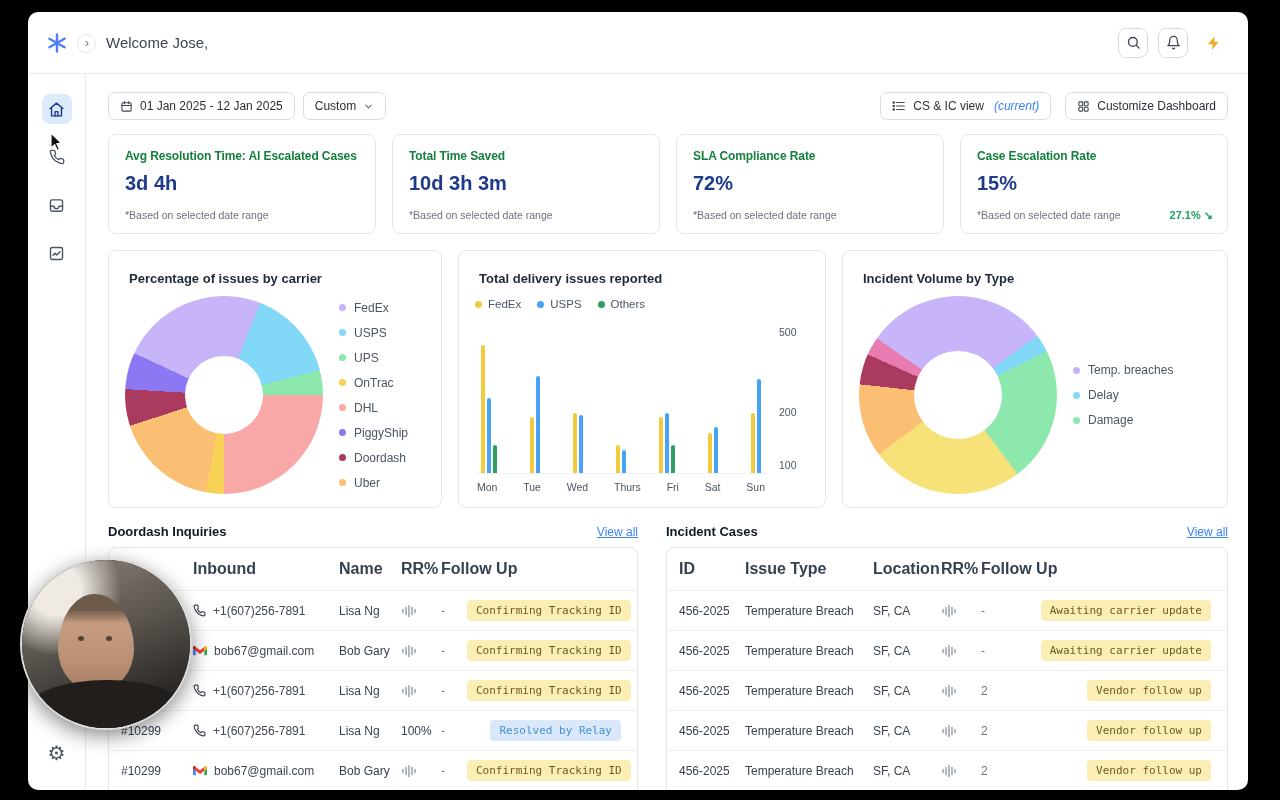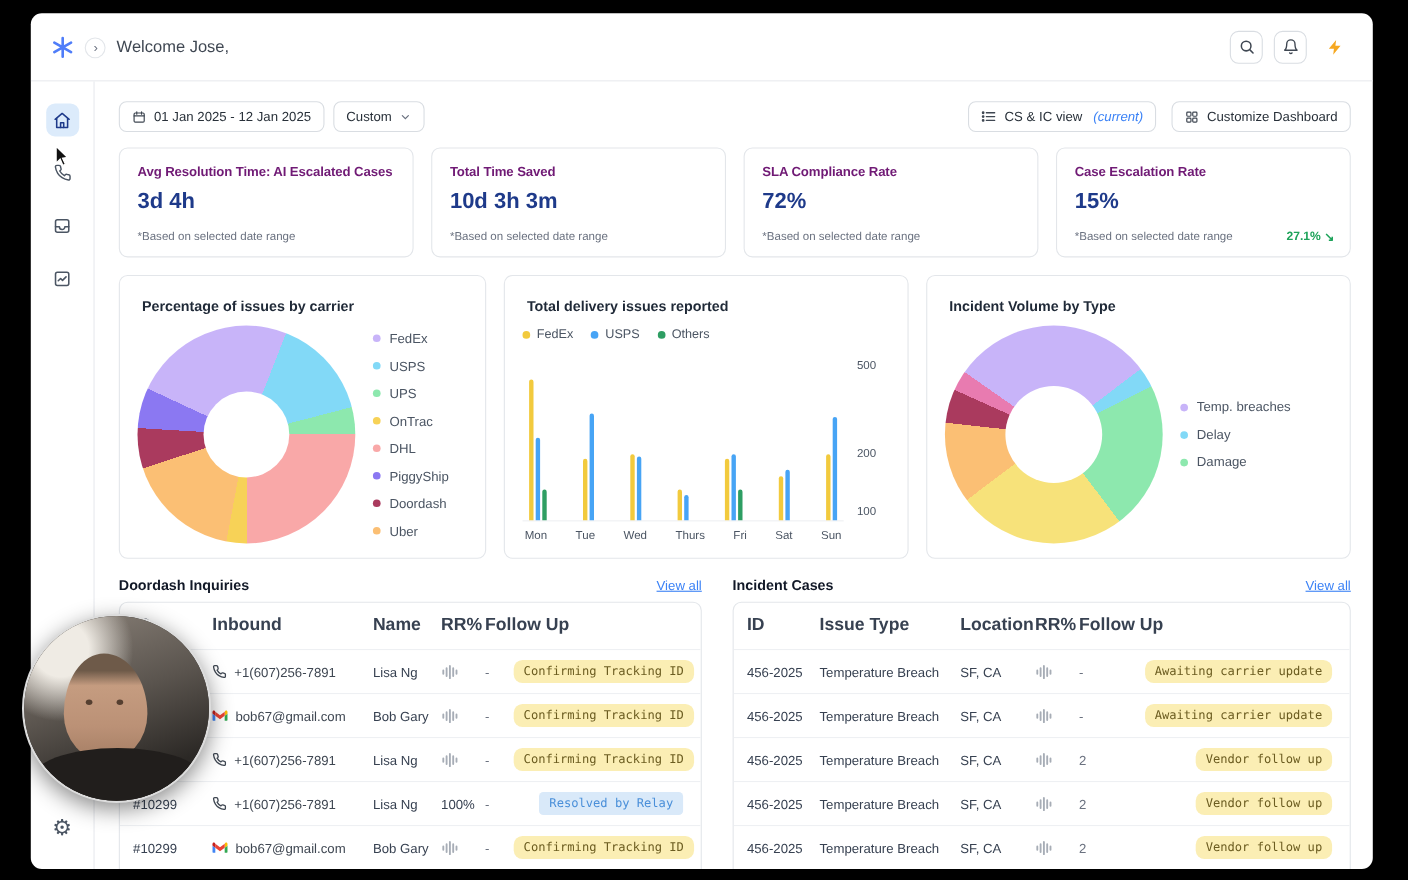--- a/index.html
+++ b/index.html
@@ -39,21 +39,21 @@
     display: inline-flex; align-items: center; gap: 7px; height: 28px; padding: 0 11px;
     border: 1px solid #d9dde2; border-radius: 7px; font-size: 12px; color: #283039; background: #fff; cursor: pointer; white-space: nowrap;
   }
   .toolbar .tleft { display: flex; gap: 8px; }
   .toolbar .tright { margin-left: auto; display: flex; gap: 14px; }
   .current { font-style: italic; color: #3b82f6; margin-left: 3px; }
   
   .card { background: #fff; border: 1px solid #e3e6ea; border-radius: 8px; }
   .kpi-row { display: flex; gap: 16px; margin-top: 14px; }
   .kpi { flex: 1; padding: 14px 16px; position: relative; height: 100px; }
-  .kpi h3 { margin: 0; font-size: 12px; font-weight: 600; color: #701a75; white-space: nowrap; letter-spacing: -0.1px; }
+  .kpi h3 { margin: 0; font-size: 12px; font-weight: 600; color: #15803d; white-space: nowrap; letter-spacing: -0.1px; }
   .kpi .value { font-size: 20px; font-weight: 700; color: #1e3a8a; margin-top: 9px; }
   .kpi .note { position: absolute; left: 16px; bottom: 12px; font-size: 10.5px; color: #6b7280; }
   .kpi .trend { position: absolute; right: 14px; bottom: 11px; font-size: 11px; color: #1ea35a; font-weight: 600; display: flex; gap: 3px; }
   
   .charts-row { display: flex; gap: 16px; margin-top: 16px; }
   .chart-card { height: 258px; padding: 16px; }
   .chart-card h3 { margin: 4px; font-size: 13px; font-weight: 600; color: #1f2937; }
   #carrier-card { width: 334px; }
   #bars-card { width: 368px; }
   #incident-card { flex: 1; }
@@ -86,21 +86,21 @@
   .ci-grid { display: grid; grid-template-columns: 72px 146px 62px 40px 26px 1fr; align-items: center; padding: 0 12px; }
   .ic-grid { display: grid; grid-template-columns: 66px 128px 68px 40px 26px 1fr; align-items: center; padding: 0 12px; }
   .h-followup { grid-column: 5 / 7; }
   .cell-inbound { display: flex; align-items: center; gap: 7px; color: #3f4752; white-space: nowrap; }
   .cell-rr { color: #6b7280; }
   .cell-pct { color: #374151; }
   .badge {
     font-family: "DejaVu Sans Mono", monospace; font-size: 11px; padding: 4px 9px; border-radius: 4px;
     white-space: nowrap; grid-column: 6; justify-self: end; margin-right: 4px;
   }
-  .badge-yellow { background: #fbeeb4; color: #6b5c20; border-radius: 8px; }
+  .badge-yellow { background: #fbeeb4; color: #6b5c20; }
   .badge-blue { background: #d9e9f9; color: #4a8fd9; }
   .wave { display: flex; align-items: center; }
   
   .webcam {
     position: absolute; left: 20px; top: 558px; width: 172px; height: 172px; border-radius: 50%;
     overflow: hidden; border: 2px solid #dcdcdc; box-shadow: 0 6px 20px rgba(0,0,0,.45); background: #2e2a27; z-index: 20;
   }
   .webcam .bg { position: absolute; inset: 0;
     background: radial-gradient(circle at 20% 18%, #efebe4 0 13%, rgba(239,235,228,0) 34%),
                 linear-gradient(160deg, #8d847b 0%, #5a544e 45%, #2b2825 80%); }

